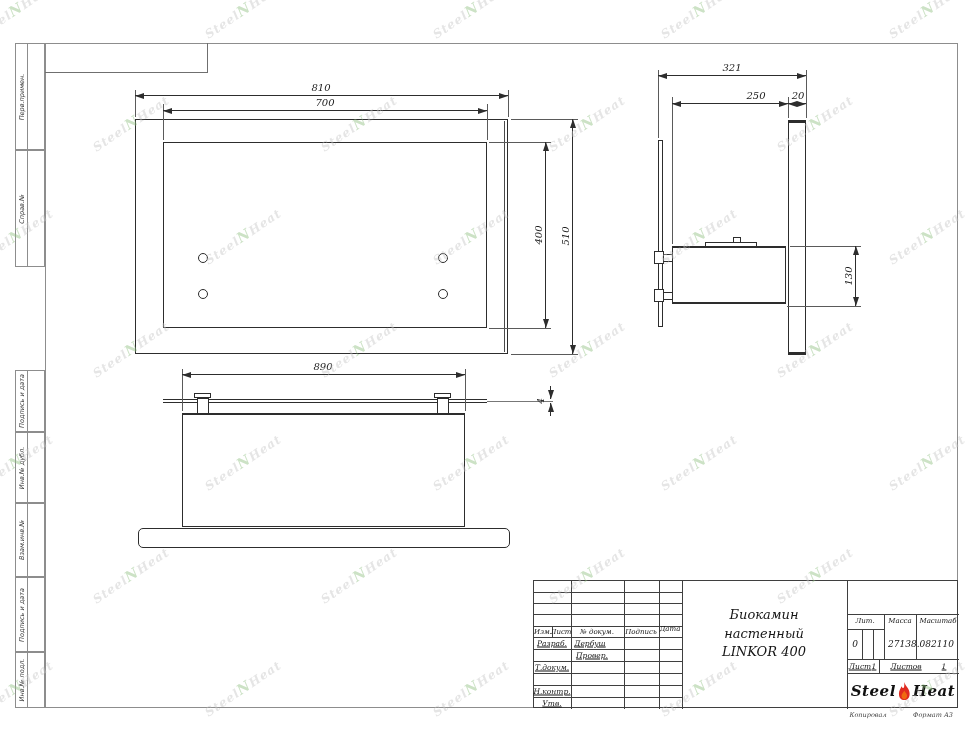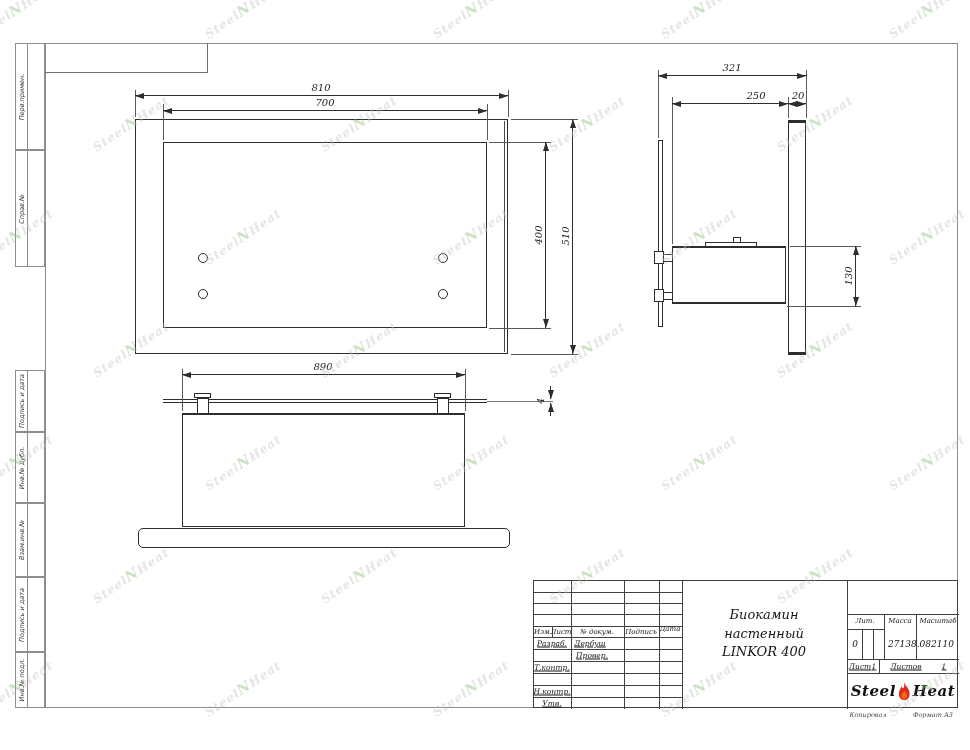--- a/index.html
+++ b/index.html
@@ -201,21 +201,21 @@
 
     <span class="tb-txt tb-hdr" style="left:9px;top:51px;">Изм.</span>
     <span class="tb-txt tb-hdr" style="left:27px;top:51px;">Лист</span>
     <span class="tb-txt tb-hdr" style="left:63px;top:51px;">№ докум.</span>
     <span class="tb-txt tb-hdr" style="left:107px;top:51px;">Подпись</span>
     <span class="tb-txt tb-hdr" style="left:136px;top:48px;">Дата</span>
 
     <span class="tb-txt tb-row" style="left:18px;top:62px;">Разраб.</span>
     <span class="tb-txt tb-row" style="left:56px;top:62px;">Дербуш</span>
     <span class="tb-txt tb-row" style="left:30px;top:74px;margin-left:28px;">Провер.</span>
-    <span class="tb-txt tb-row" style="left:18px;top:86px;">Т.контр.</span>
+    <span class="tb-txt tb-row" style="left:18px;top:86px;">Т.докум.</span>
     <span class="tb-txt tb-row" style="left:18px;top:110px;">Н.контр.</span>
     <span class="tb-txt tb-row" style="left:18px;top:122px;">Утв.</span>
 
     <span class="tb-txt tb-title" style="left:230px;top:33px;">Биокамин</span>
     <span class="tb-txt tb-title" style="left:230px;top:52px;">настенный</span>
     <span class="tb-txt tb-title" style="left:230px;top:70px;">LINKOR 400</span>
 
     <span class="tb-txt tb-hdr" style="left:331px;top:40px;">Лит.</span>
     <span class="tb-txt tb-hdr" style="left:366px;top:40px;">Масса</span>
     <span class="tb-txt tb-hdr" style="left:404px;top:40px;">Масштаб</span>

